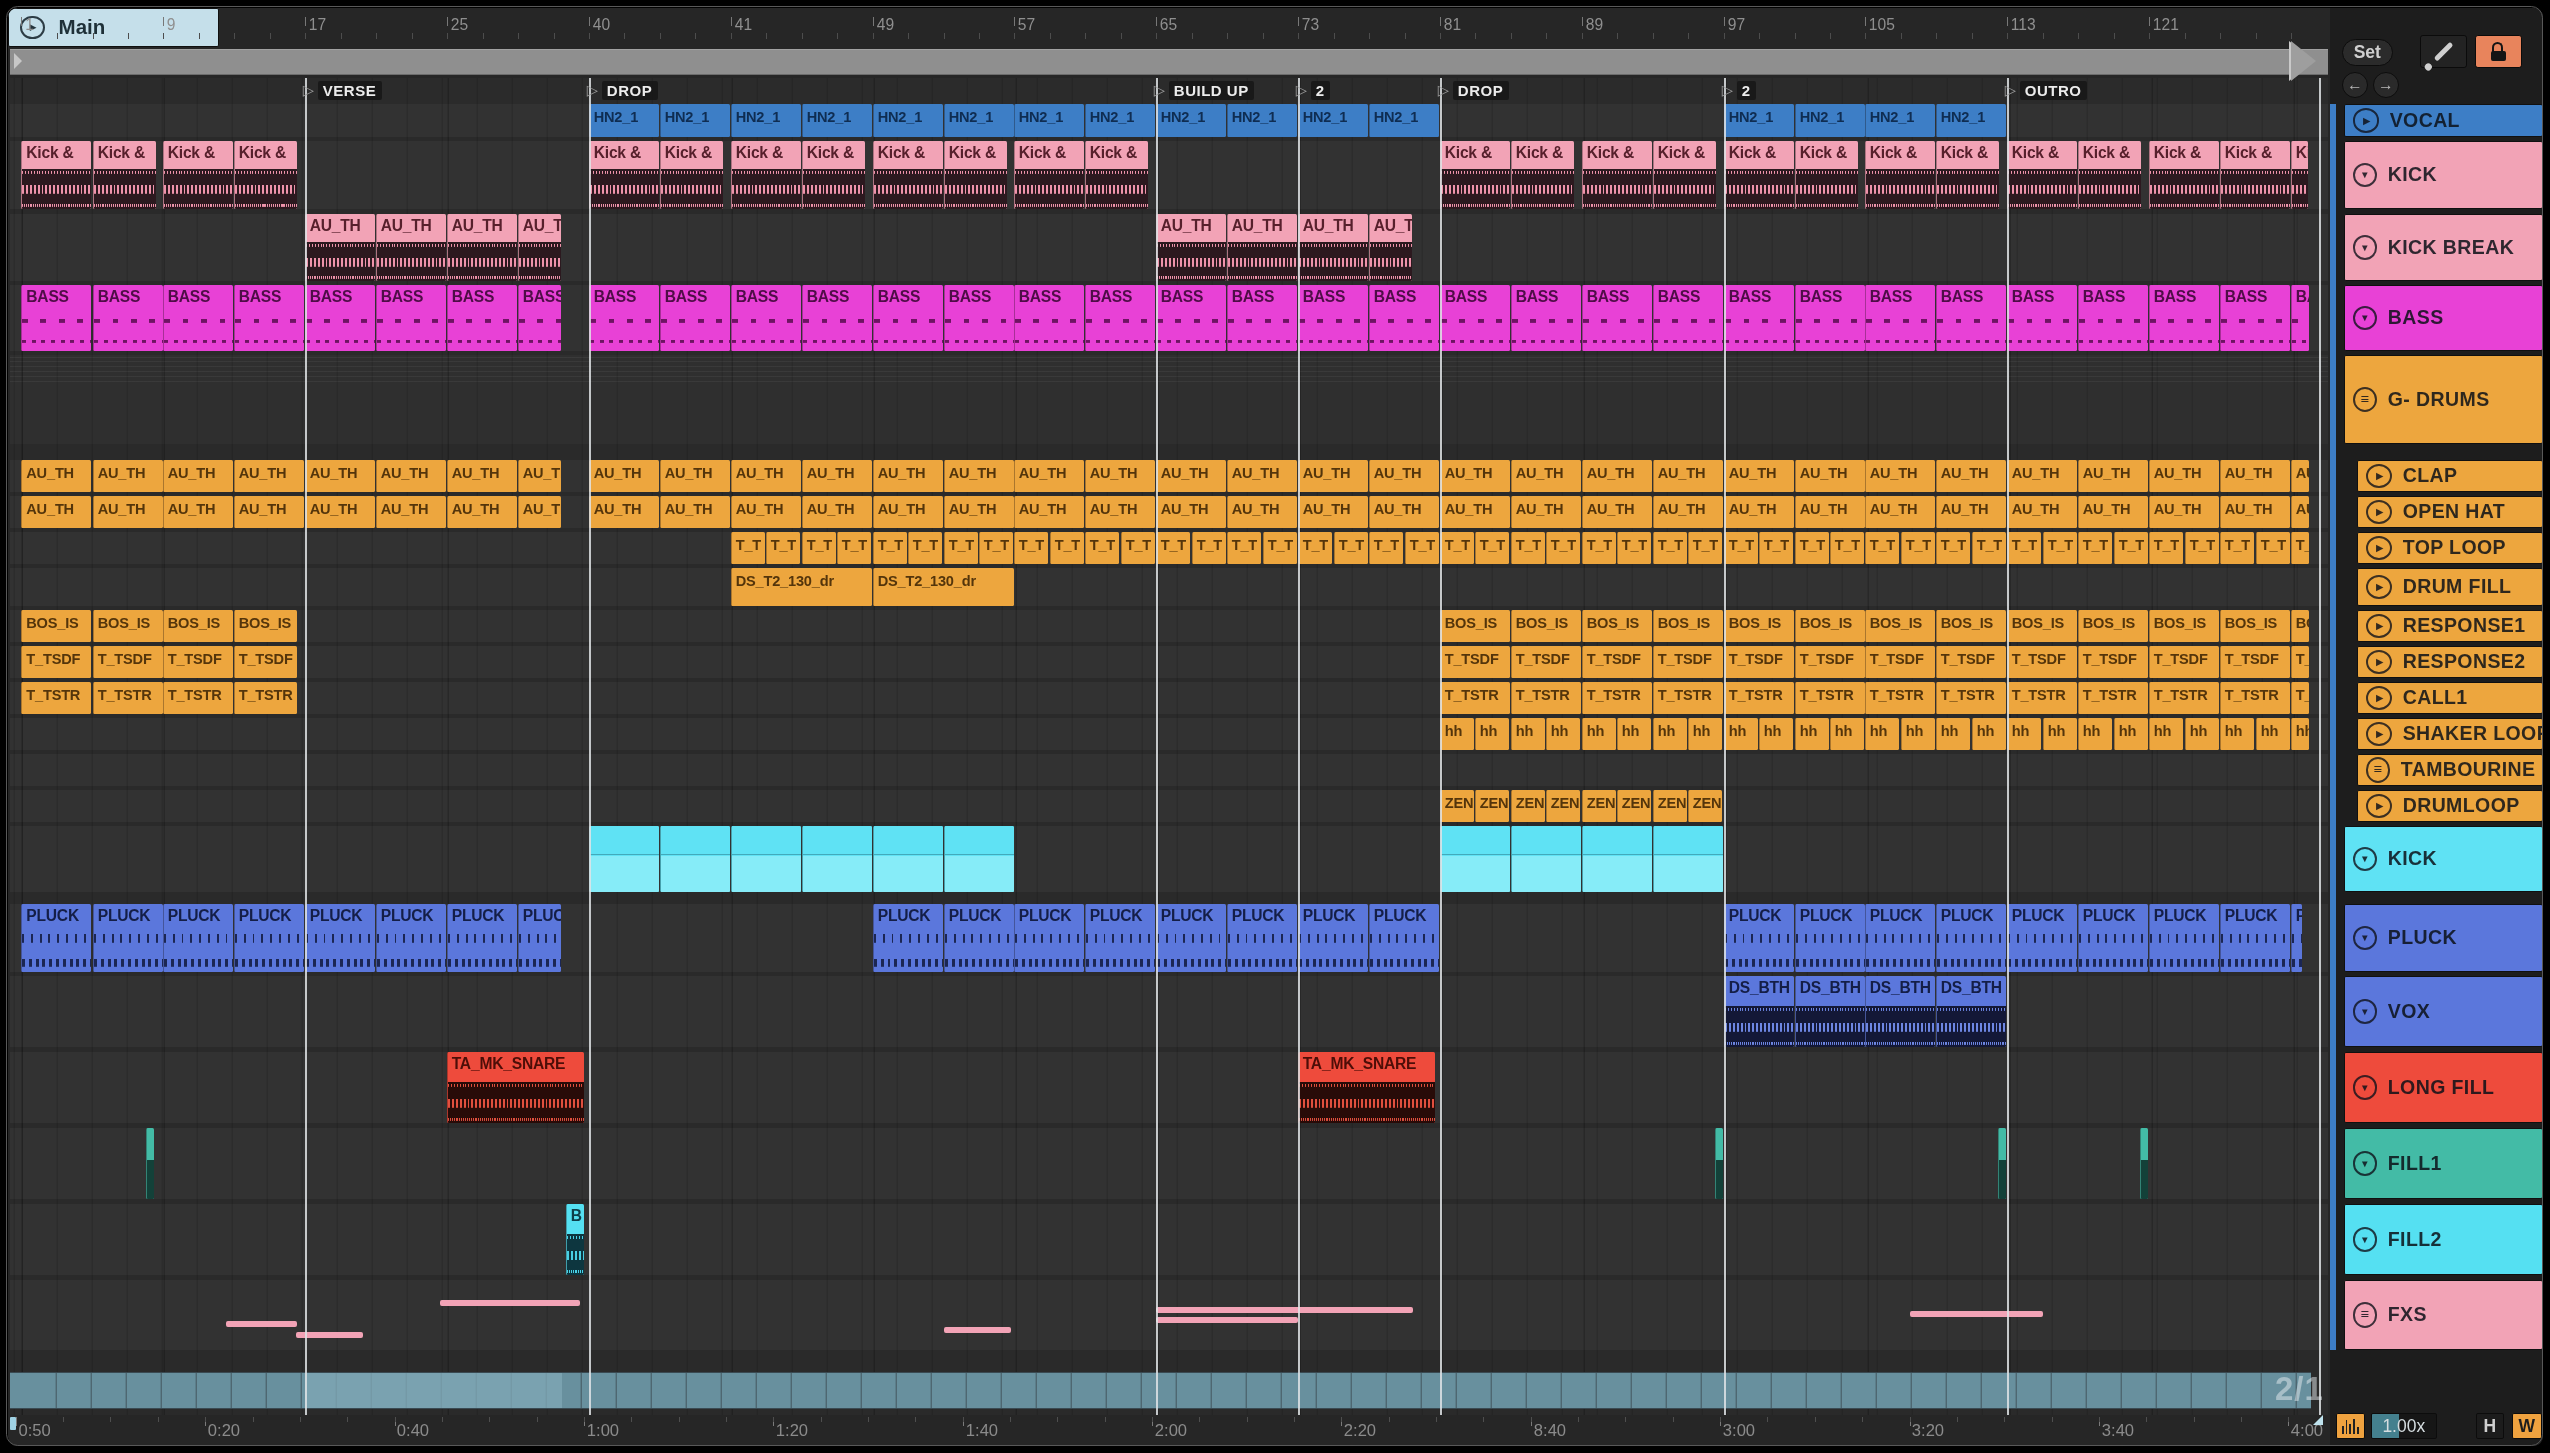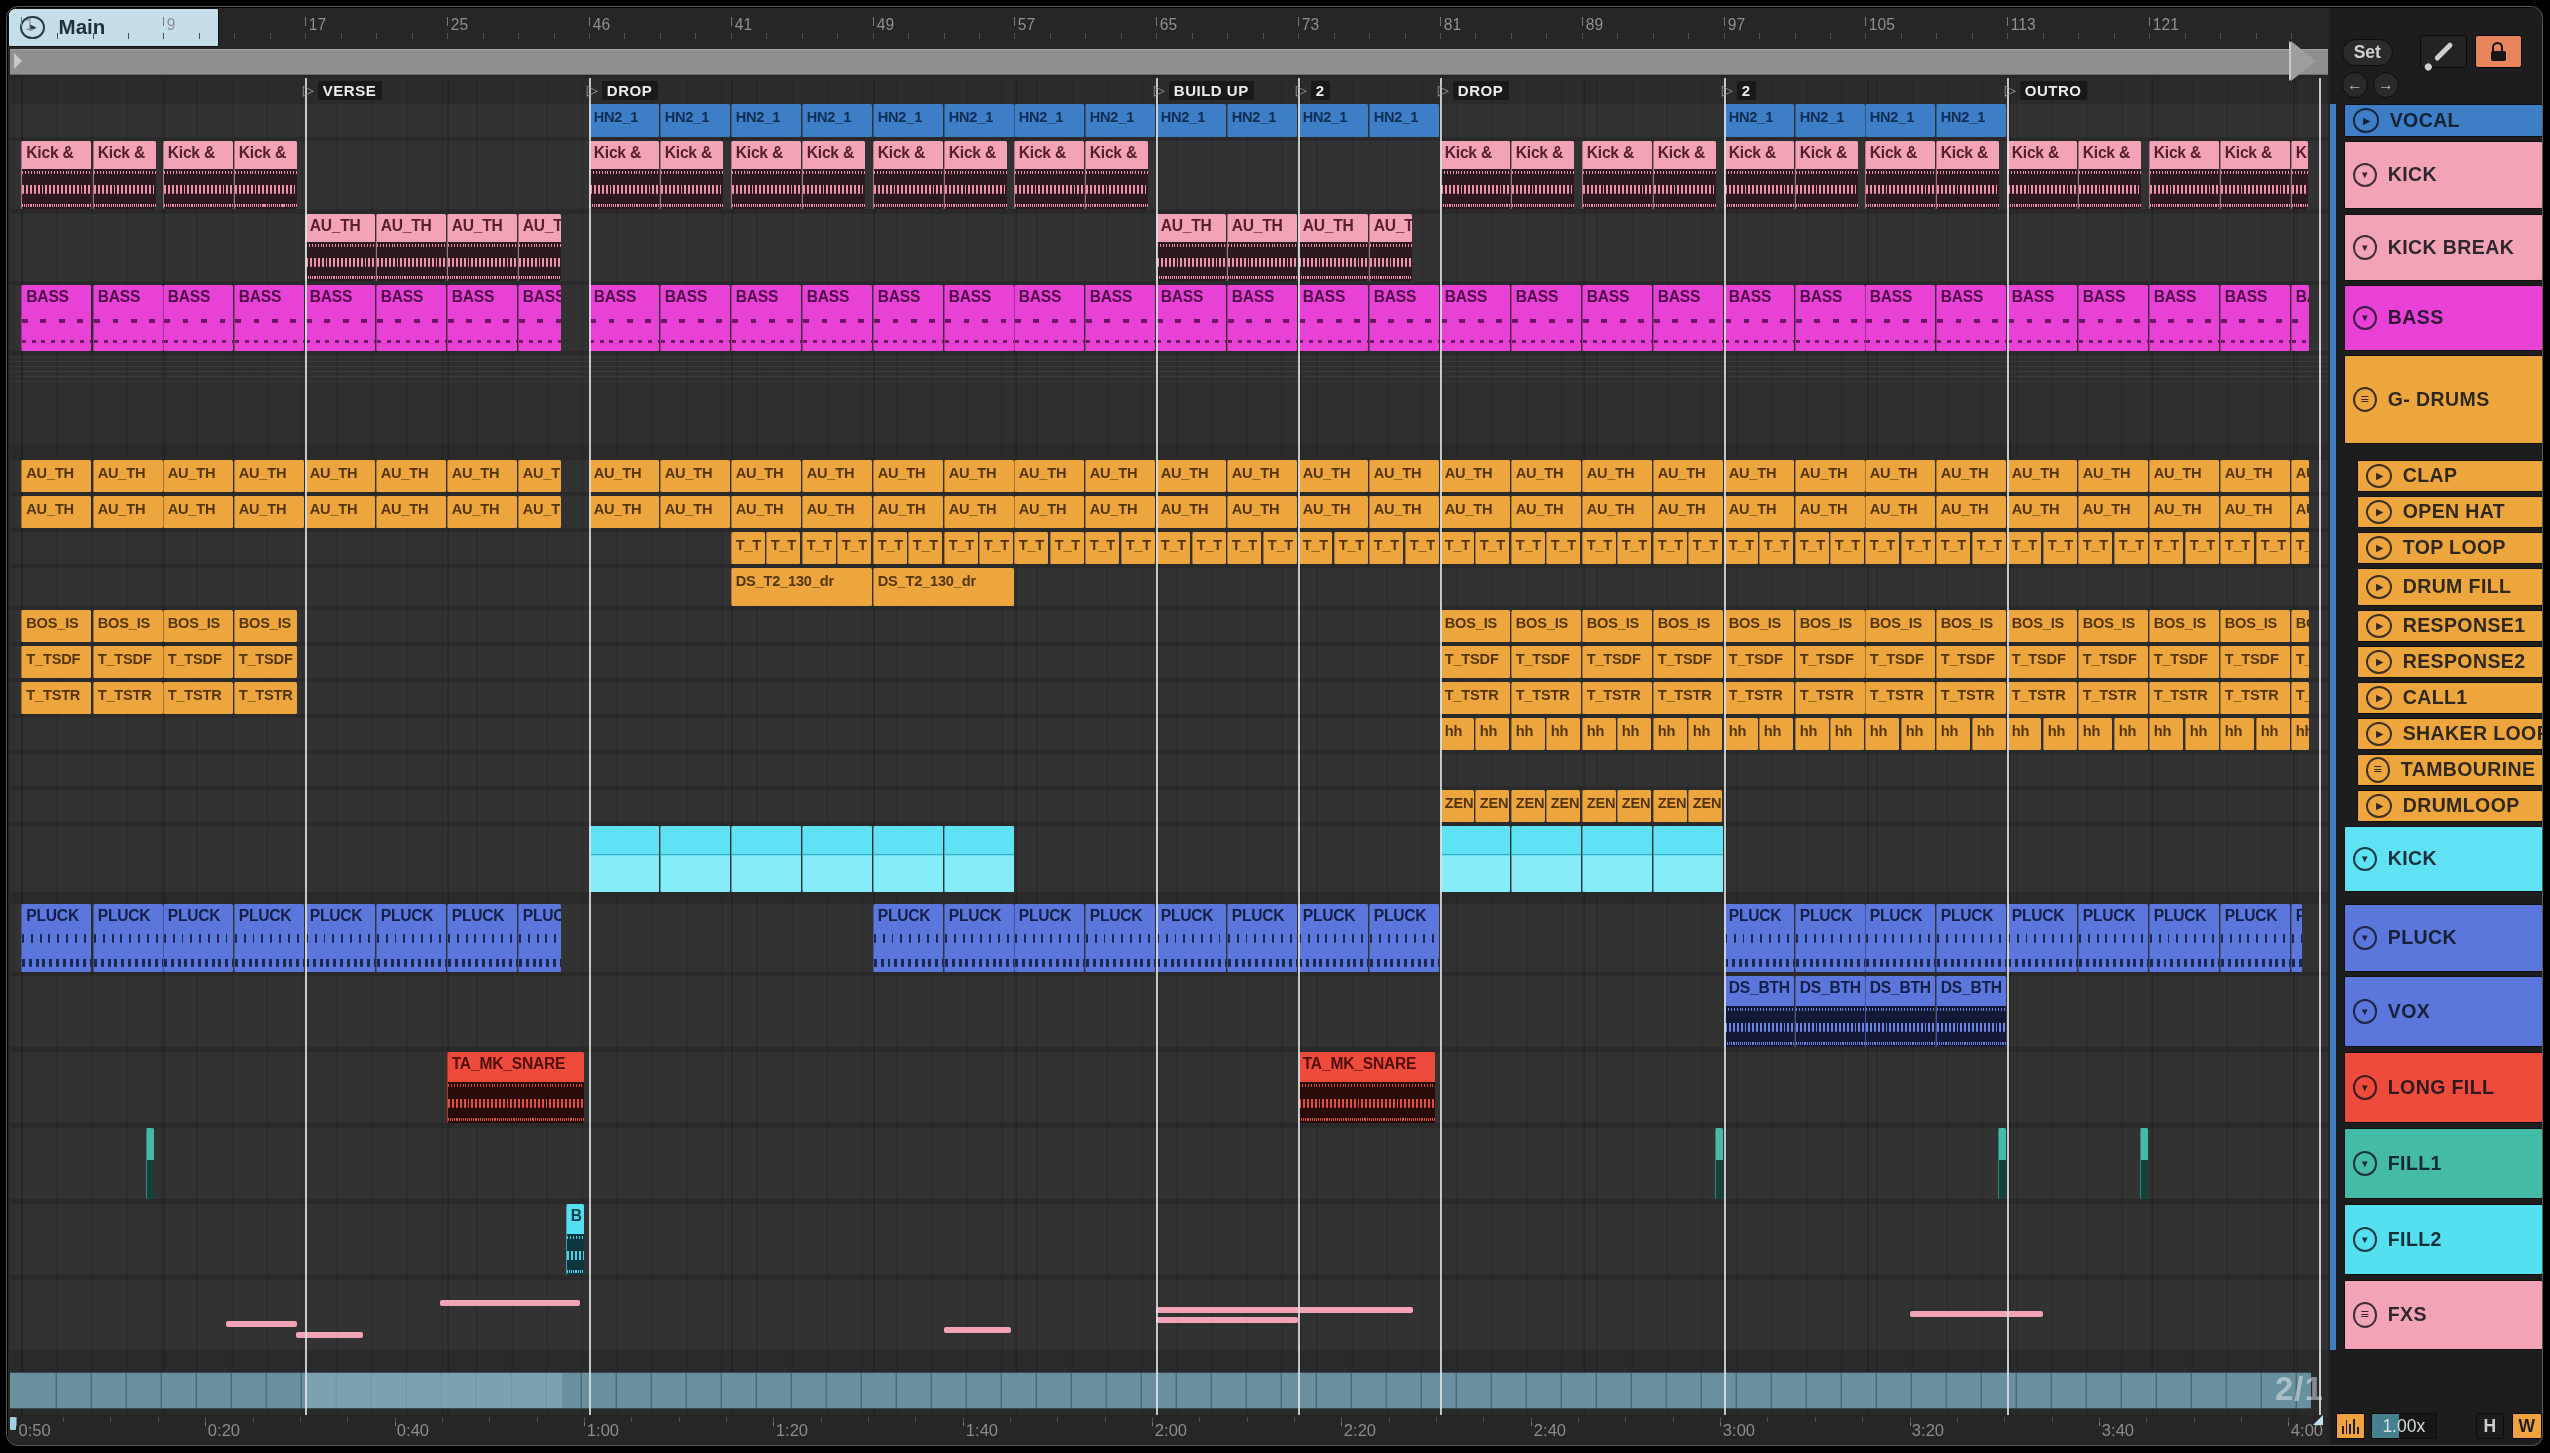--- a/index.html
+++ b/index.html
@@ -1256,21 +1256,21 @@
     </div>
   <div id="ruler-top">
       <div class="barnum" style="position: absolute; box-sizing: border-box; left: 17.5px; top: 7.8px;">1</div>
       <div class="bartick" style="position: absolute; box-sizing: border-box; left: 13.6px; top: 9.7px; height: 8.8px;"></div>
       <div class="barnum" style="position: absolute; box-sizing: border-box; left: 159px; top: 7.8px;">9</div>
       <div class="bartick" style="position: absolute; box-sizing: border-box; left: 155px; top: 9.7px; height: 8.8px;"></div>
       <div class="barnum" style="position: absolute; box-sizing: border-box; left: 301px; top: 7.8px;">17</div>
       <div class="bartick" style="position: absolute; box-sizing: border-box; left: 297px; top: 9.7px; height: 8.8px;"></div>
       <div class="barnum" style="position: absolute; box-sizing: border-box; left: 443px; top: 7.8px;">25</div>
       <div class="bartick" style="position: absolute; box-sizing: border-box; left: 439px; top: 9.7px; height: 8.8px;"></div>
-      <div class="barnum" style="position: absolute; box-sizing: border-box; left: 585px; top: 7.8px;">46</div>
+      <div class="barnum" style="position: absolute; box-sizing: border-box; left: 585px; top: 7.8px;">40</div>
       <div class="bartick" style="position: absolute; box-sizing: border-box; left: 581px; top: 9.7px; height: 8.8px;"></div>
       <div class="barnum" style="position: absolute; box-sizing: border-box; left: 727px; top: 7.8px;">41</div>
       <div class="bartick" style="position: absolute; box-sizing: border-box; left: 723px; top: 9.7px; height: 8.8px;"></div>
       <div class="barnum" style="position: absolute; box-sizing: border-box; left: 869px; top: 7.8px;">49</div>
       <div class="bartick" style="position: absolute; box-sizing: border-box; left: 865px; top: 9.7px; height: 8.8px;"></div>
       <div class="barnum" style="position: absolute; box-sizing: border-box; left: 1010px; top: 7.8px;">57</div>
       <div class="bartick" style="position: absolute; box-sizing: border-box; left: 1006px; top: 9.7px; height: 8.8px;"></div>
       <div class="barnum" style="position: absolute; box-sizing: border-box; left: 1152px; top: 7.8px;">65</div>
       <div class="bartick" style="position: absolute; box-sizing: border-box; left: 1148px; top: 9.7px; height: 8.8px;"></div>
       <div class="barnum" style="position: absolute; box-sizing: border-box; left: 1294px; top: 7.8px;">73</div>
@@ -1410,21 +1410,21 @@
       <div class="timelabel" style="position: absolute; box-sizing: border-box; left: 579px; top: 1413px;">1:00</div>
       <div class="timetick" style="position: absolute; box-sizing: border-box; left: 765px; top: 1409px; height: 8.8px;"></div>
       <div class="timelabel" style="position: absolute; box-sizing: border-box; left: 768px; top: 1413px;">1:20</div>
       <div class="timetick" style="position: absolute; box-sizing: border-box; left: 955px; top: 1409px; height: 8.8px;"></div>
       <div class="timelabel" style="position: absolute; box-sizing: border-box; left: 958px; top: 1413px;">1:40</div>
       <div class="timetick" style="position: absolute; box-sizing: border-box; left: 1144px; top: 1409px; height: 8.8px;"></div>
       <div class="timelabel" style="position: absolute; box-sizing: border-box; left: 1147px; top: 1413px;">2:00</div>
       <div class="timetick" style="position: absolute; box-sizing: border-box; left: 1333px; top: 1409px; height: 8.8px;"></div>
       <div class="timelabel" style="position: absolute; box-sizing: border-box; left: 1336px; top: 1413px;">2:20</div>
       <div class="timetick" style="position: absolute; box-sizing: border-box; left: 1523px; top: 1409px; height: 8.8px;"></div>
-      <div class="timelabel" style="position: absolute; box-sizing: border-box; left: 1526px; top: 1413px;">2:40</div>
+      <div class="timelabel" style="position: absolute; box-sizing: border-box; left: 1526px; top: 1413px;">8:40</div>
       <div class="timetick" style="position: absolute; box-sizing: border-box; left: 1712px; top: 1409px; height: 8.8px;"></div>
       <div class="timelabel" style="position: absolute; box-sizing: border-box; left: 1715px; top: 1413px;">3:00</div>
       <div class="timetick" style="position: absolute; box-sizing: border-box; left: 1902px; top: 1409px; height: 8.8px;"></div>
       <div class="timelabel" style="position: absolute; box-sizing: border-box; left: 1904px; top: 1413px;">3:20</div>
       <div class="timetick" style="position: absolute; box-sizing: border-box; left: 2091px; top: 1409px; height: 8.8px;"></div>
       <div class="timelabel" style="position: absolute; box-sizing: border-box; left: 2094px; top: 1413px;">3:40</div>
       <div class="timetick" style="position: absolute; box-sizing: border-box; left: 2280px; top: 1409px; height: 8.8px;"></div>
       <div class="timelabel" style="position: absolute; box-sizing: border-box; left: 2283px; top: 1413px;">4:00</div>
       <div class="timetick-minor" style="position: absolute; box-sizing: border-box; left: 55px; top: 1409px; height: 4.9px;"></div>
       <div class="timetick-minor" style="position: absolute; box-sizing: border-box; left: 102px; top: 1409px; height: 4.9px;"></div>

